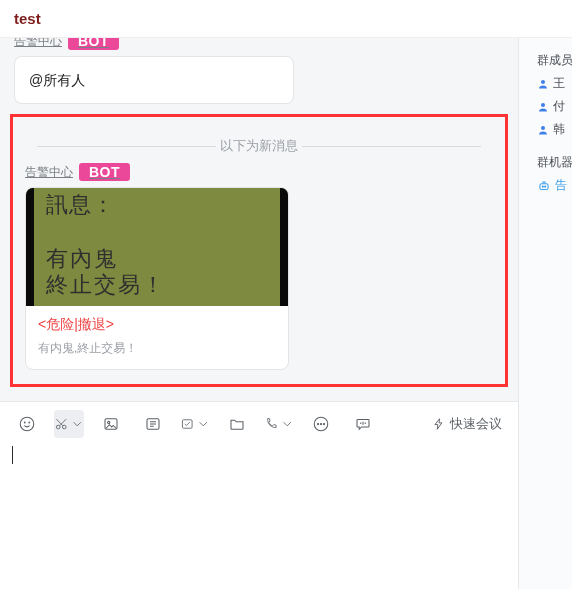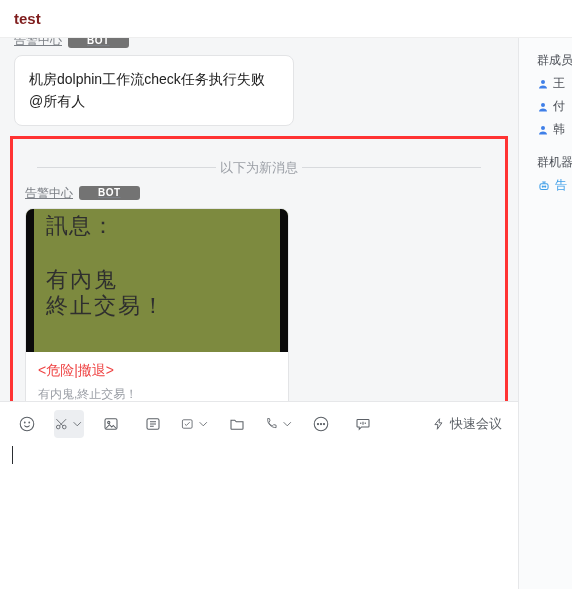--- a/index.html
+++ b/index.html
@@ -3,27 +3,27 @@
 <meta charset="utf-8">
 <style>
   * { box-sizing: border-box; margin: 0; padding: 0; }
   html, body { width: 572px; height: 589px; font-family: "Microsoft YaHei", Arial, sans-serif; background: #f5f6f7; overflow: hidden; }
   .app { display: flex; flex-direction: column; height: 100%; }
   .titlebar { background: #fff; padding: 10px 14px 10px 14px; font-weight: 700; font-size: 15px; border-bottom: 1px solid #eee; color:#7f1d1d; }
   .main { flex: 1; display: flex; min-height: 0; background:#f5f6f7; }
   .chat-col { flex: 1; display: flex; flex-direction: column; min-width: 0; }
   .scroll { flex: 1; overflow: hidden; padding: 0 0 0 0; position: relative; }
   .sender-line { display:flex; align-items:center; gap:6px; font-size:12px; color:#7b7f85; margin: 0 0 6px 14px; text-decoration: underline; }
-  .bot-badge { display:inline-block; background:#737373; color:#fff; font-size:10px; line-height:1; padding:2px 19px; border-radius:3px; font-weight:600; letter-spacing:.5px; }
+  .bot-badge { display:inline-block; background:#ec4899; color:#fff; font-size:14px; line-height:1; padding:2px 10px; border-radius:3px; font-weight:600; letter-spacing:.5px; }
   .bubble { background:#fff; border:1px solid #e3e4e6; border-radius:8px; padding:12px 14px; margin: 0 0 10px 14px; max-width: 280px; font-size:14px; color:#222; line-height:1.6; }
   .divider { display:flex; align-items:center; justify-content:center; gap:4px; color:#9a9ea5; font-size:13px; margin: 10px 18px 8px 18px; }
   .divider .line { flex:1; height:1px; background:#d8dadd; }
   .hl-box { border:3px solid #f33; margin: 6px 10px 10px 10px; padding: 10px 6px 14px 6px; }
   .card { background:#fff; border:1px solid #e3e4e6; border-radius:8px; margin: 6px 0 0 6px; width: 264px; overflow:hidden; }
-  .card-img { position:relative; width:100%; height:143px; background:#7d8a3f; }
+  .card-img { position:relative; width:100%; height:118px; background:#7d8a3f; }
   .card-img .bar-left { position:absolute; left:0; top:0; bottom:0; width:8px; background:#0a0a0a; }
   .card-img .bar-right { position:absolute; right:0; top:0; bottom:0; width:8px; background:#0a0a0a; }
   .card-img .txt { position:absolute; left:20px; right:16px; color:#2f2f2f; font-family:"SimSun","宋体",serif; }
   .card-img .t1 { top:2px; font-size:22px; letter-spacing:1px; }
   .card-img .t2 { top:56px; font-size:22px; letter-spacing:2px; }
   .card-img .t3 { top:82px; font-size:22px; letter-spacing:2px; }
   .card-body { padding:10px 12px 12px 12px; }
   .card-title { font-size:14px; color:#ef4444; margin-bottom:6px; }
   .card-desc  { font-size:12px; color:#9a9ea5; }
   .side { width:54px; border-left:1px solid #e6e7e9; background:#fafbfc; padding:8px 18px; overflow:hidden; }
@@ -53,21 +53,20 @@
   <div class="main">
     <div class="chat-col">
       <div class="scroll">
 
         <div class="msg1-wrap">
           <div class="sender-line">
             <span>告警中心</span>
             <span class="bot-badge">BOT</span>
           </div>
           <div class="bubble">
-            <div>机房dolphin工作流check任务执行失败</div>
             <div>@所有人</div>
           </div>
         </div>
 
         <div class="hl-box">
           <div class="divider">
             <div class="line"></div>
             <span>以下为新消息</span>
             <div class="line"></div>
           </div>

